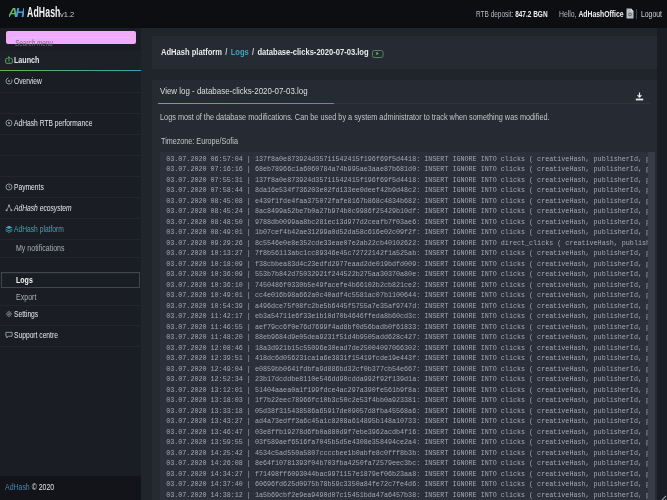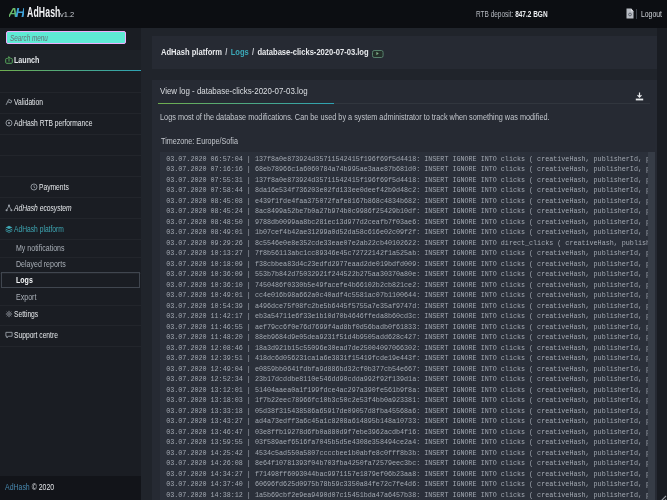--- a/index.html
+++ b/index.html
@@ -8,21 +8,21 @@
 .cx { display:inline-block; transform:scaleX(0.76); transform-origin:0 50%; white-space:nowrap; }
 .topbar { position:absolute; left:0; top:0; width:667px; height:28px; background:#0c0e12; z-index:5; }
 .logo { position:absolute; left:9px; top:0px; height:23px; display:flex; align-items:center; }
 .logo .namewrap { width:31px; margin-left:3px; }
 .logo .name { display:inline-block; color:#f2f3f5; font-weight:bold; font-size:14px; letter-spacing:0.2px; transform:scaleX(0.62); transform-origin:0 50%; white-space:nowrap; }
 .logo .ver { color:#c8ccd2; font-size:7.5px; padding-top:5px; margin-left:2px; }
 .tpos { position:absolute; top:0; height:28px; line-height:28px; font-size:9px; color:#b6bac1; }
 .tpos b { color:#eceef1; font-weight:bold; }
 .tsep { position:absolute; left:636px; top:9px; width:1px; height:10px; background:#3c414a; }
 .sidebar { position:absolute; left:0; top:28px; width:141px; height:472px; background:#1a1d23; }
-.search { position:absolute; left:6px; top:2.5px; width:120px; height:13.5px; background:#5eead4; border:1px solid #f0abfc; border-radius:2px; }
+.search { position:absolute; left:6px; top:2.5px; width:130px; height:13.5px; background:#bef264; border:6px solid #f0abfc; border-radius:2px; }
 .search span { position:absolute; left:3px; top:0; line-height:12px; color:#667078; font-size:8.4px; font-style:italic; }
 .irow { position:absolute; left:0; width:141px; height:20px; }
 .irow .ic { position:absolute; left:4.5px; top:6px; width:8px; height:8px; }
 .mt { position:absolute; left:14.2px; top:0; line-height:20px; font-size:9.3px; color:#e6e9ec; transform:scaleX(0.72); transform-origin:0 50%; white-space:nowrap; display:inline-block; }
 .mt.bld { font-weight:bold; transform:scaleX(0.77); }
 .srow { position:absolute; left:0; width:141px; height:15px; }
 .st { position:absolute; left:16px; top:0; line-height:15px; font-size:8.8px; color:#aab0b8; transform:scaleX(0.80); transform-origin:0 50%; white-space:nowrap; display:inline-block; }
 .st.sel { color:#f2f4f6; font-weight:bold; }
 .selbox { position:absolute; left:0.5px; top:244.3px; width:139.5px; height:15.5px; border:1px solid #40464f; }
 .sep { position:absolute; left:0; width:141px; height:1px; background:#22252b; }
@@ -59,58 +59,60 @@
             <stop offset="1" stop-color="#3fae8f"></stop>
           </linearGradient>
         </defs>
       <text x="-1" y="12" font-family="Liberation Sans" font-style="italic" font-weight="bold" font-size="13.5" fill="url(#ga)">A</text>
       <text x="6.2" y="12" font-family="Liberation Sans" font-style="italic" font-weight="bold" font-size="13.5" fill="#3fa3d9">H</text>
     </svg>
     <span class="namewrap"><span class="name">AdHash</span></span>
       <span class="ver">v1.2</span>
   </div>
   <div class="tpos" style="left:475.6px"><span class="cx" style="transform:scaleX(0.72)">RTB deposit: <b>847.2 BGN</b></span></div>
+  <div class="tpos" style="left:558.5px"><span class="cx">Hello, <b>AdHashOffice</b></span></div>
   <svg style="position:absolute;left:625.8px;top:8px" width="8" height="11" viewBox="0 0 8 11">
       <path d="M0.5 0.5 h4.6 L7.5 3.2 V10.5 H0.5 Z" fill="#b9bdc4"></path>
       <path d="M5.1 0.5 L7.5 3.2 H5.1 Z" fill="#e8eaee"></path>
       <circle cx="4" cy="6.5" r="1.4" fill="none" stroke="#4a505a" stroke-width="0.8"></circle>
     </svg>
   <div class="tsep"></div>
   <div class="tpos" style="left:640.7px;color:#cfd3d8"><span class="cx">Logout</span></div>
 </div>
 <div class="sidebar">
   <div class="search">
       <span class="cx">Search menu</span>
     </div>
   <div class="irow" style="top:21.9px;background:#1d2127;">
       <svg class="ic" width="9" height="9" viewBox="0 0 9 9">
         <path d="M2.8 2.8 H1.7 A0.9 0.9 0 0 0 0.8 3.7 V7.3 A0.9 0.9 0 0 0 1.7 8.2 H7.3 A0.9 0.9 0 0 0 8.2 7.3 V3.7 A0.9 0.9 0 0 0 7.3 2.8 H6.2 M4.5 6.3 V0.9 M2.9 2.4 L4.5 0.8 L6.1 2.4" fill="none" stroke="#5fb763" stroke-width="1"></path>
       </svg>
       <span class="mt bld" style="">Launch</span>
     </div>
 <div class="aund" style="top:41.9px"></div>
+<div class="irow" style="top:43.0px;">
+      <svg class="ic" width="9" height="9" viewBox="0 0 9 9">
+        <circle cx="4.5" cy="4.5" r="3.4" fill="none" stroke="#9aa0a8" stroke-width="1" stroke-dasharray="15 4"></circle>
+        <circle cx="4.5" cy="4.5" r="1" fill="#9aa0a8"></circle>
+      </svg>
+      <span class="mt" style="">Overview</span>
+    </div>
 <div class="sep" style="top:63.6px"></div>
-<div class="irow" style="top:64.1px;">
-      <svg class="ic" width="9" height="9" viewBox="0 0 9 9">
-        <path d="M1.2 7.8 L4.2 1.6 M4.2 1.6 L7.6 3.2 L6.6 5.6 L3 4.2" fill="none" stroke="#9aa0a8" stroke-width="1"></path>
-      </svg>
-      <span class="mt" style="">Validation</span>
-    </div>
 <div class="sep" style="top:84.7px"></div>
 <div class="irow" style="top:85.2px;">
       <svg class="ic" width="9" height="9" viewBox="0 0 9 9">
         <circle cx="4.5" cy="4.5" r="3.4" fill="none" stroke="#9aa0a8" stroke-width="1"></circle>
         <circle cx="4.5" cy="4.5" r="1.2" fill="#9aa0a8"></circle>
       </svg>
       <span class="mt" style="">AdHash RTB performance</span>
     </div>
 <div class="sep" style="top:105.8px"></div>
 <div class="sep" style="top:126.9px"></div>
 <div class="sep" style="top:148.0px"></div>
-<div class="irow" style="top:148.5px;margin-left:25px;">
+<div class="irow" style="top:148.5px;">
       <svg class="ic" width="9" height="9" viewBox="0 0 9 9">
         <circle cx="4.5" cy="4.5" r="3.4" fill="none" stroke="#9aa0a8" stroke-width="1"></circle>
         <path d="M4.5 2.6 V4.7 L6 5.7" fill="none" stroke="#9aa0a8" stroke-width="0.9"></path>
       </svg>
       <span class="mt" style="">Payments</span>
     </div>
 <div class="sep" style="top:169.1px"></div>
 <div class="irow" style="top:169.6px;font-style:italic;">
       <svg class="ic" width="9" height="9" viewBox="0 0 9 9">
         <circle cx="4.5" cy="1.9" r="1.2" fill="#9aa0a8"></circle>
@@ -126,23 +128,20 @@
         <path d="M4.5 0.8 L8.3 2.7 L4.5 4.6 L0.7 2.7 Z" fill="#3ea7b4"></path>
         <path d="M0.7 4.6 L4.5 6.5 L8.3 4.6 M0.7 6.4 L4.5 8.3 L8.3 6.4" fill="none" stroke="#3ea7b4" stroke-width="0.9"></path>
       </svg>
       <span class="mt" style="color:#3ea7b4;">AdHash platform</span>
     </div>
 <div class="sep" style="top:211.3px"></div>
 <div class="srow" style="top:212.6px">
       <span class="st">My notifications</span>
     </div>
 <div class="sep" style="top:228.5px"></div>
-<div class="srow" style="top:228.9px">
-      <span class="st">Delayed reports</span>
-    </div>
 <div class="sep" style="top:244.8px"></div>
 <div class="srow" style="top:245.2px">
       <span class="st sel">Logs</span>
     </div>
 <div class="srow" style="top:261.5px">
       <span class="st">Export</span>
     </div>
 <div class="sep" style="top:277.4px"></div>
 <div class="sep" style="top:277.4px"></div>
 <div class="irow" style="top:276.0px">

